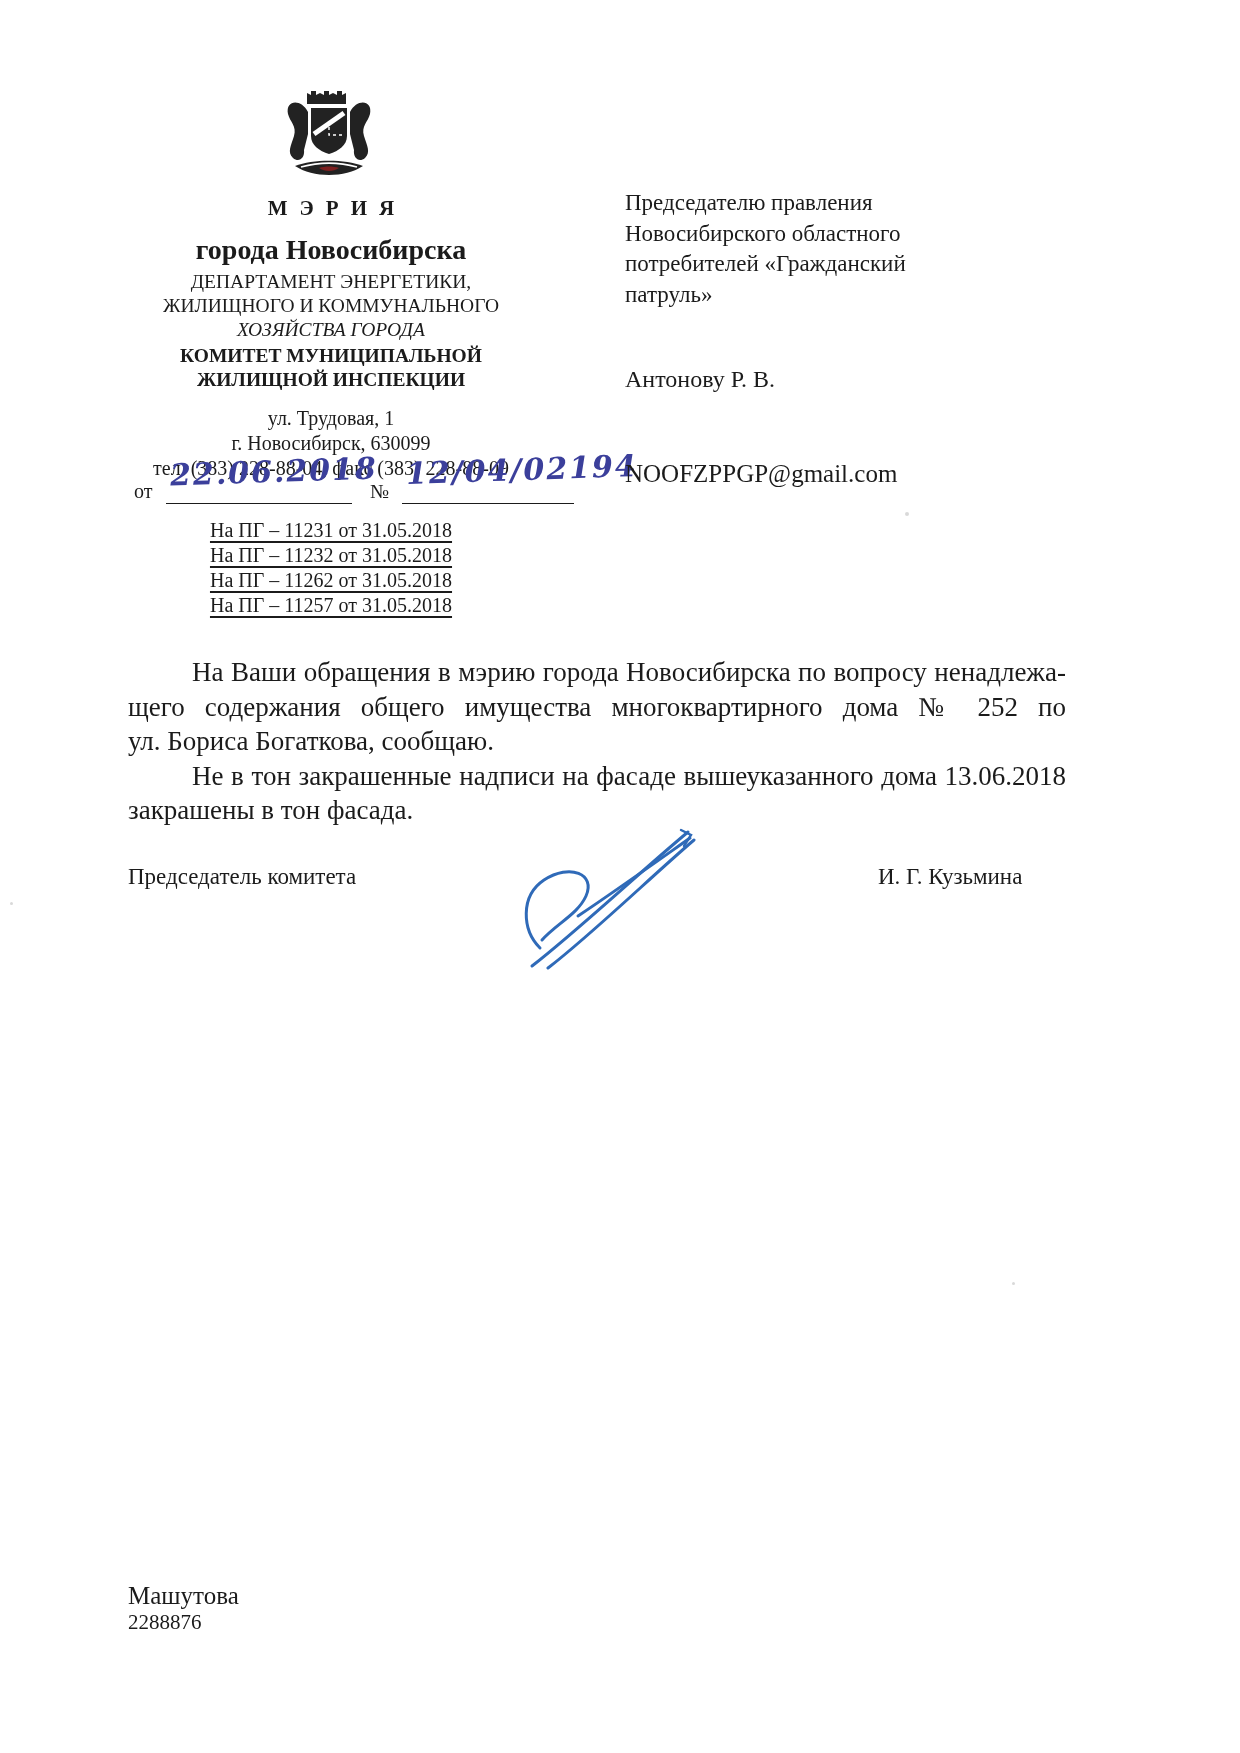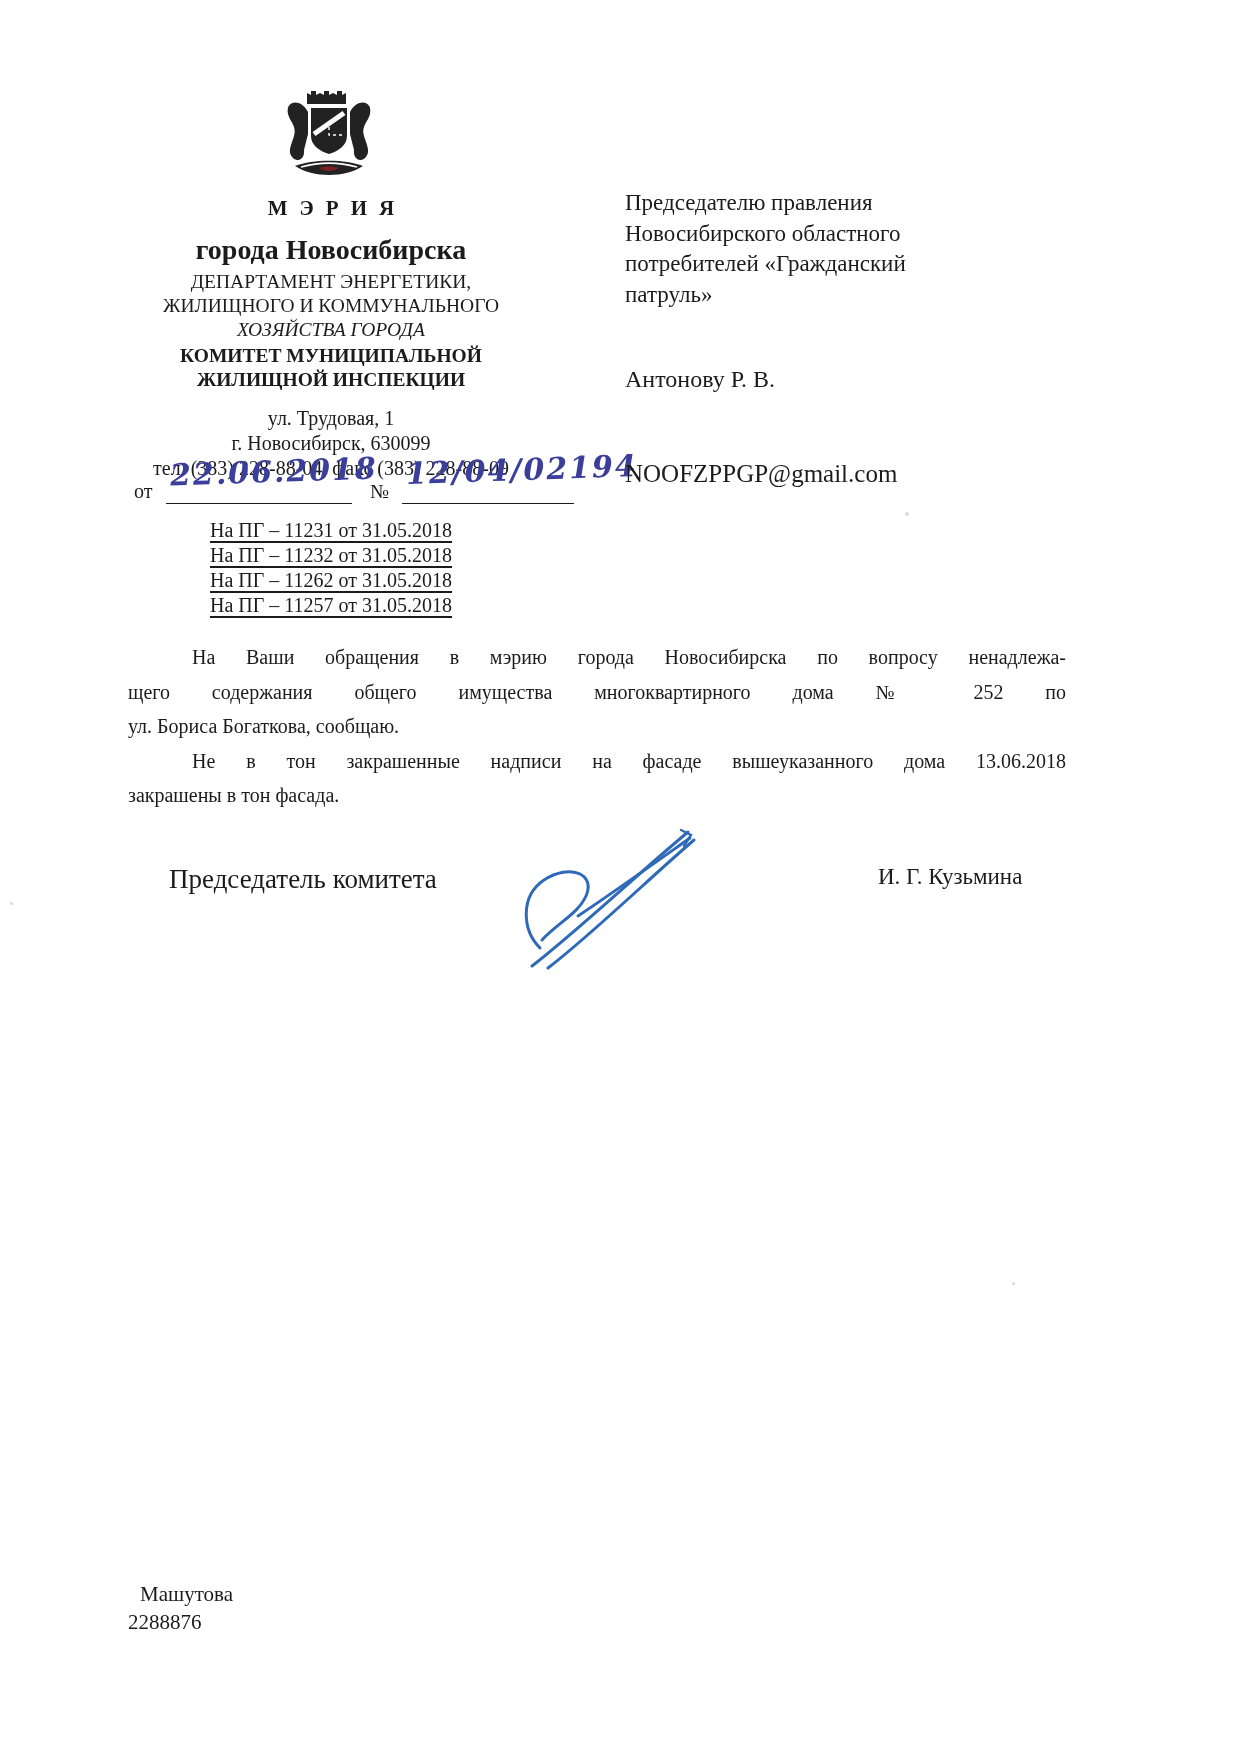--- a/index.html
+++ b/index.html
@@ -39,32 +39,32 @@
 
   .incoming{position:absolute;left:0;width:478px;text-align:center;font-size:20px;line-height:25px;}
   .incoming .row{display:inline-block;text-decoration:underline;text-underline-offset:4px;margin-top:10px;}
 
   
   .recipient-col{left:625px;top:188px;width:470px;font-size:23px;line-height:30.5px;}
   .recipient-name{left:625px;top:366px;width:470px;font-size:24px;}
   .recipient-email{left:625px;top:460px;width:470px;font-size:25px;}
 
   
-  .body-text{left:128px;top:640px;width:938px;font-size:20px;line-height:34.5px;}
+  .body-text{left:128px;top:655px;width:938px;font-size:27px;line-height:34.5px;}
   .body-line{white-space:normal;}
   .jst{text-align:justify;text-align-last:justify;}
   .ind{text-indent:64px;}
 
   
-  .sign-position{left:128px;top:864px;width:400px;font-size:27px;margin-left:41px;}
+  .sign-position{left:128px;top:864px;width:400px;font-size:23px;}
   .sign-name{left:878px;top:864px;width:260px;font-size:23px;text-align:left;}
   .signature-svg{left:518px;top:820px;width:190px;height:150px;}
 
   
-  .footer-name{left:140px;top:1582px;width:300px;font-size:21px;}
+  .footer-name{left:128px;top:1582px;width:300px;font-size:25px;}
   .footer-phone{left:128px;top:1610px;width:300px;font-size:21px;}
 
   
   .speck{position:absolute;background:#b9b9b9;border-radius:50%;opacity:.55;}
 </style>
 </head>
 <body>
 
 <div class="page">
 

